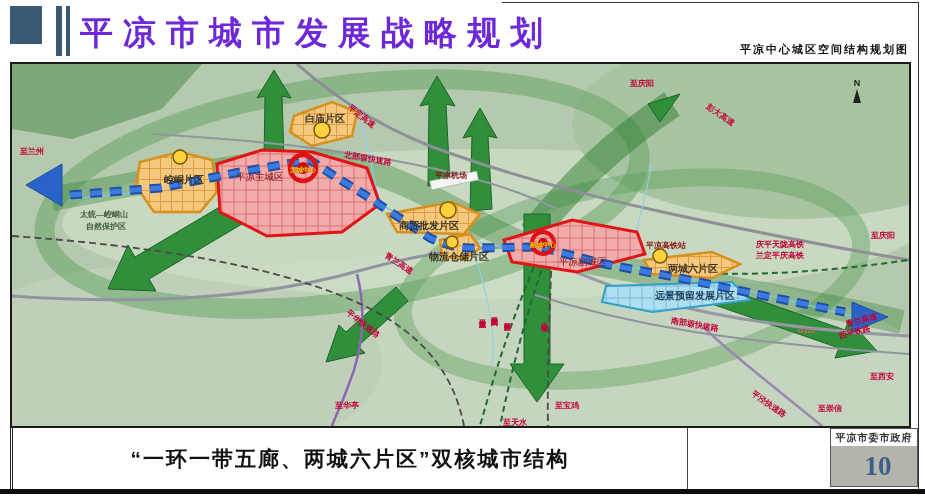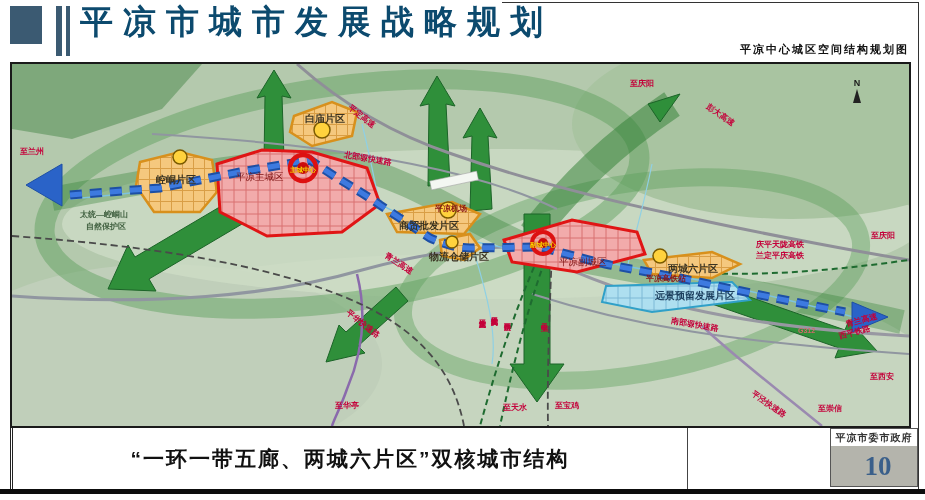--- a/index.html
+++ b/index.html
@@ -2,36 +2,36 @@
 <html><head>
 <meta charset="utf-8">
 <style>
   html,body{margin:0;padding:0;background:#e8e8e8;}
   .page{position:relative;width:925px;height:500px;background:#ffffff;overflow:hidden;
         font-family:"Liberation Sans",sans-serif;}
   
   .hdr-sq{position:absolute;left:10px;top:6px;width:32px;height:38px;background:#3b5a72;}
   .hdr-bar1{position:absolute;left:56px;top:6px;width:6px;height:50px;background:#3b5a72;}
   .hdr-bar2{position:absolute;left:66px;top:6px;width:4px;height:50px;background:#3b5a72;}
-  .hdr-title{position:absolute;left:80px;top:0px;font-family:"Liberation Serif",serif;
-             font-size:33px;font-weight:bold;color:#0c4a6e;letter-spacing:10px;white-space:nowrap;}
+  .hdr-title{position:absolute;left:80px;top:11px;font-family:"Liberation Serif",serif;
+             font-size:33px;font-weight:bold;color:#6d28d9;letter-spacing:10px;white-space:nowrap;}
   .hdr-sub{position:absolute;left:82px;top:41px;font-size:12px;font-weight:bold;color:#4d4d4d;
            letter-spacing:1.2px;white-space:nowrap;}
   .hdr-maptitle{position:absolute;right:16px;top:42px;font-size:11px;font-weight:bold;color:#111;
                 letter-spacing:2px;}
   .outer-top{position:absolute;left:502px;top:2px;width:417px;height:1px;background:#333;}
   .outer-right{position:absolute;left:918px;top:2px;width:1px;height:488px;background:#333;}
   
   .map-frame{position:absolute;left:10px;top:62px;width:901px;height:366px;border:2px solid #1a1a1a;
              box-sizing:border-box;background:#b8cdb2;overflow:hidden;}
   .map-frame svg{position:absolute;left:0;top:0;}
   
   .ml{position:absolute;font-size:8px;line-height:9px;white-space:nowrap;transform-origin:left top;}
   .red{color:#c4003a;font-weight:bold;}
-  .dred{color:#8a1616;font-weight:bold;margin-top:33px;}
+  .dred{color:#8a1616;font-weight:bold;}
   .maroon{color:#7a1010;font-weight:normal;font-size:9.5px;}
   .dark{color:#3a3322;font-weight:bold;font-size:10px;text-align:right;}
   .navy{color:#1c3f5e;font-weight:bold;font-size:10px;}
   .green{color:#3f5f3f;font-weight:bold;font-size:8px;}
   .yellow{color:#ffd800;font-weight:bold;font-size:6.5px;text-shadow:0 0 2px #900;}
   .g312c{color:#cf6a6a;font-weight:bold;font-size:7px;}
   .vert{writing-mode:vertical-rl;text-orientation:upright;font-size:7px;line-height:8px;}
   .compass{position:absolute;left:836px;top:14px;color:#1a1a1a;font-size:9px;font-weight:bold;
            text-align:center;width:18px;}
   .compass .needle{width:0;height:0;margin:1px auto 0;border-left:4px solid transparent;
@@ -149,21 +149,21 @@
       <circle cx="531" cy="179" r="5" fill="#cc0c0c"></circle>
     </svg>
 
     <span class="ml red" style="left:8px;top:83px">至兰州</span>
     <span class="ml red" style="left:340px;top:39px;transform:rotate(38deg)">平定高速</span>
     <span class="ml dark" style="left:293px;top:50px">白庙片区</span>
     <span class="ml red" style="left:333px;top:86px;transform:rotate(10deg)">北部塬快速路</span>
     <span class="ml dred" style="left:423px;top:107px">平凉机场</span>
     <span class="ml maroon" style="left:224px;top:108px">平凉主城区</span>
     <span class="ml yellow" style="left:278px;top:101px">主城中心</span>
-    <span class="ml dark" style="left:144px;top:111px">崆峒片区</span>
+    <span class="ml dark" style="left:152px;top:111px">崆峒片区</span>
     <span class="ml green" style="left:68px;top:146px">太统—崆峒山</span>
     <span class="ml green" style="left:74px;top:158px">自然保护区</span>
     <span class="ml red" style="left:376px;top:187px;transform:rotate(33deg)">青兰高速</span>
     <span class="ml dark" style="left:387px;top:157px">商贸批发片区</span>
     <span class="ml dark" style="left:417px;top:188px">物流仓储片区</span>
     <span class="ml yellow" style="left:518px;top:176px">副城中心</span>
     <span class="ml maroon" style="left:547px;top:193px">平凉副城区</span>
     <span class="ml dred" style="left:634px;top:177px">平凉高铁站</span>
     <span class="ml dark" style="left:656px;top:200px">两城六片区</span>
     <span class="ml navy" style="left:643px;top:227px">远景预留发展片区</span>
@@ -174,21 +174,21 @@
     <span class="ml red" style="left:698px;top:38px;transform:rotate(35deg)">彭大高速</span>
     <span class="ml red" style="left:660px;top:252px;transform:rotate(10deg)">南部塬快速路</span>
     <span class="ml g312c" style="left:786px;top:262px">G312</span>
     <span class="ml red" style="left:833px;top:256px;transform:rotate(-15deg)">青兰高速</span>
     <span class="ml red" style="left:826px;top:268px;transform:rotate(-15deg)">西平铁路</span>
     <span class="ml red" style="left:858px;top:308px">至西安</span>
     <span class="ml red" style="left:743px;top:325px;transform:rotate(35deg)">平泾快速路</span>
     <span class="ml red" style="left:806px;top:340px">至崇信</span>
     <span class="ml red" style="left:338px;top:244px;transform:rotate(38deg)">平华快速路</span>
     <span class="ml red" style="left:323px;top:337px">至华亭</span>
-    <span class="ml red" style="left:491px;top:339px">至天水</span>
+    <span class="ml red" style="left:491px;top:354px">至天水</span>
     <span class="ml red" style="left:543px;top:337px">至宝鸡</span>
     <span class="ml red vert" style="left:466px;top:250px">兰定平庆高铁</span>
     <span class="ml red vert" style="left:478px;top:248px">庆平天陇高铁</span>
     <span class="ml red vert" style="left:491px;top:254px">西平铁路</span>
     <span class="ml red vert" style="left:528px;top:254px">宝中二线</span>
 
     <div class="compass">
       <span>N</span>
       <div class="needle"></div>
     </div>

